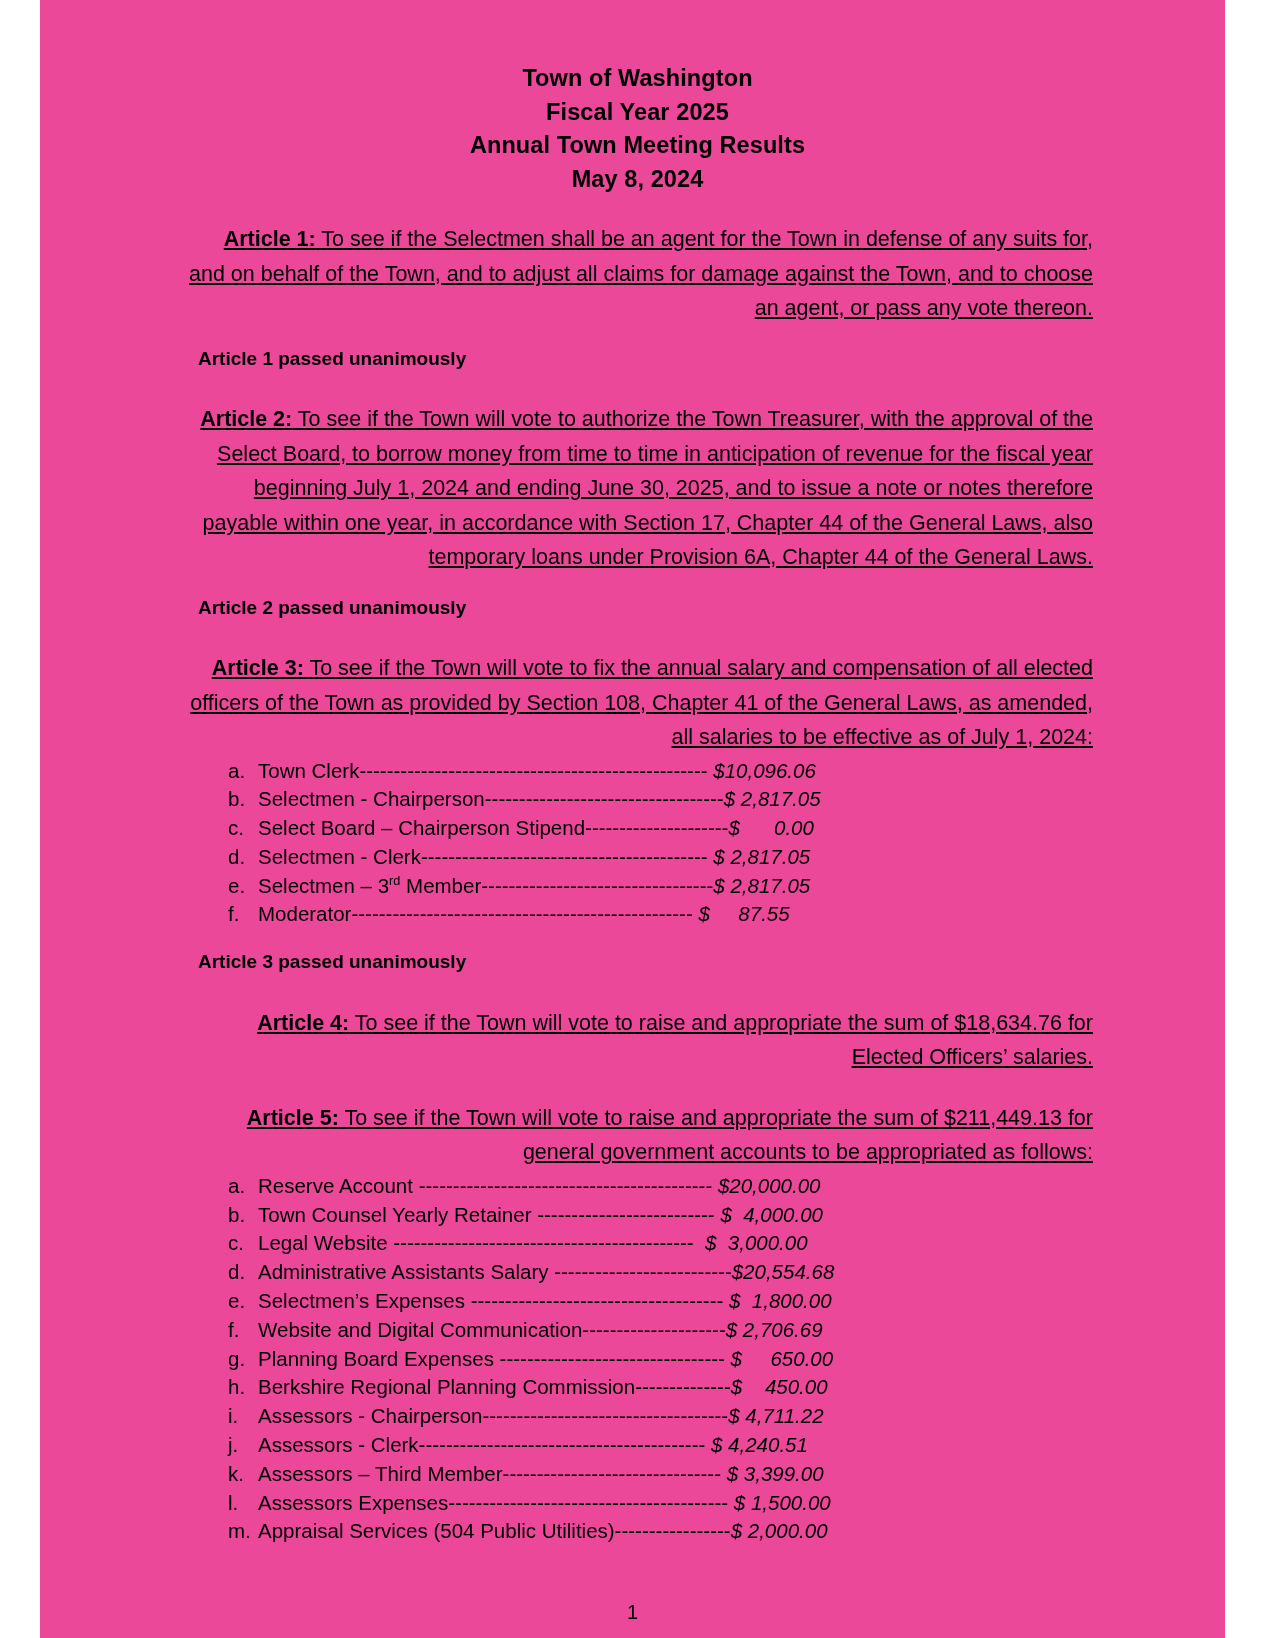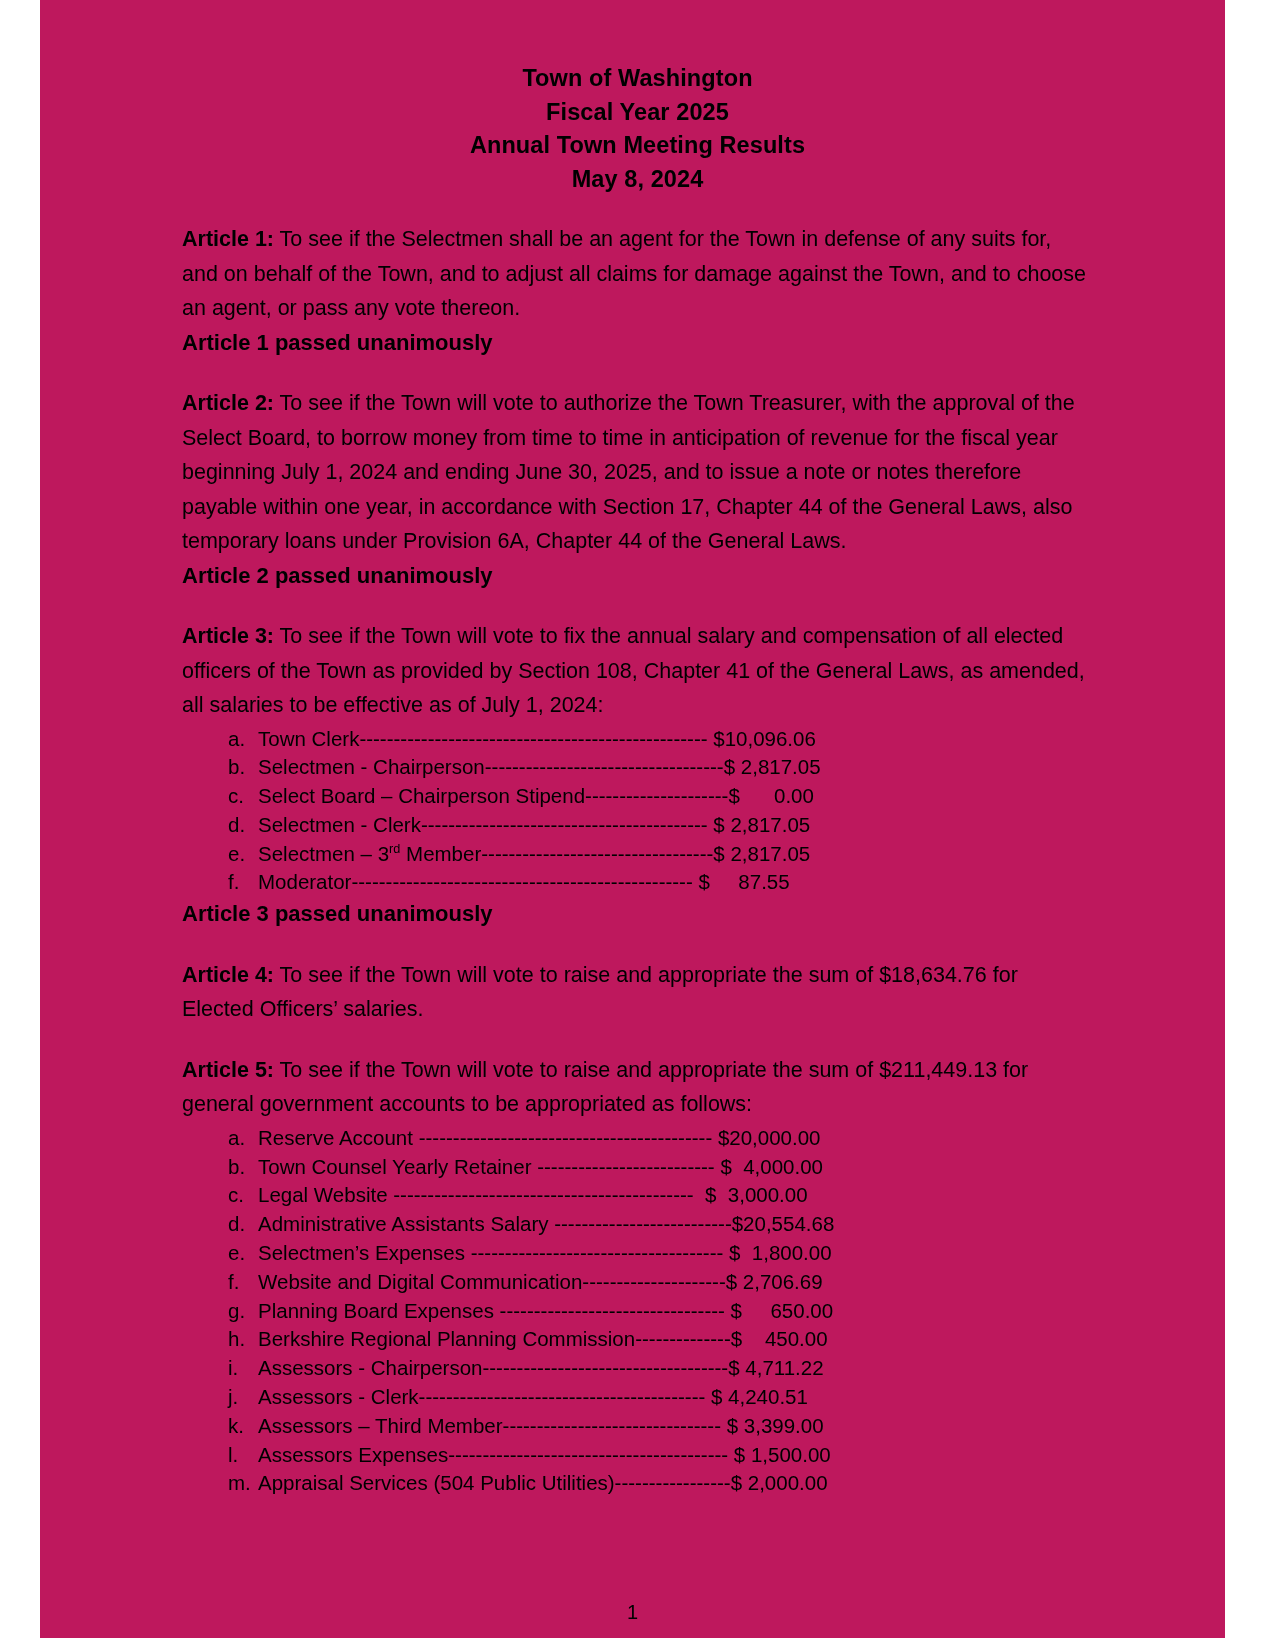--- a/index.html
+++ b/index.html
@@ -8,52 +8,53 @@
     background: #ffffff;
   }
   body {
     font-family: "Liberation Sans", sans-serif;
     color: #000000;
   }
   .page {
     width: 1185px;
     min-height: 1638px;
     margin: 0 auto;
-    background: #be185d;
+    background: #ec4899;
     position: relative;
     box-sizing: border-box;
     padding: 62px 132px 0 142px;
   }
   .doc-header {
     text-align: center;
     font-weight: bold;
     font-size: 23.5px;
     line-height: 33.5px;
     letter-spacing: 0.1px;
     margin: 0 0 26px 0;
   }
   .doc-header .hline { display: block; }
 
   .article {
     margin: 0 0 26px 0;
   }
   .article-body {
     font-size: 21.5px;
     line-height: 34.5px;
-    text-align: left;
+    text-align: right;
     margin: 0;
+    text-decoration: underline;
   }
   .article-label {
     font-weight: bold;
   }
   .result {
     font-weight: bold;
-    font-size: 22px;
+    font-size: 19px;
     line-height: 34.5px;
-    margin: 0;
+    margin: 16px;
   }
 
   .item-list {
     list-style: none;
     margin: 2px 0 0 0;
     padding: 0;
   }
   .item-row {
     display: flex;
     align-items: baseline;
@@ -69,20 +70,21 @@
   }
   .item-text {
     flex: 0 1 auto;
     overflow: hidden;
     white-space: pre;
     margin-left: 14px;
   }
   .item-amount {
     flex: 0 0 auto;
     white-space: pre;
+    font-style: italic;
   }
   sup {
     font-size: 0.62em;
     vertical-align: super;
     line-height: 0;
   }
   .page-number {
     position: absolute;
     left: 0;
     right: 0;

